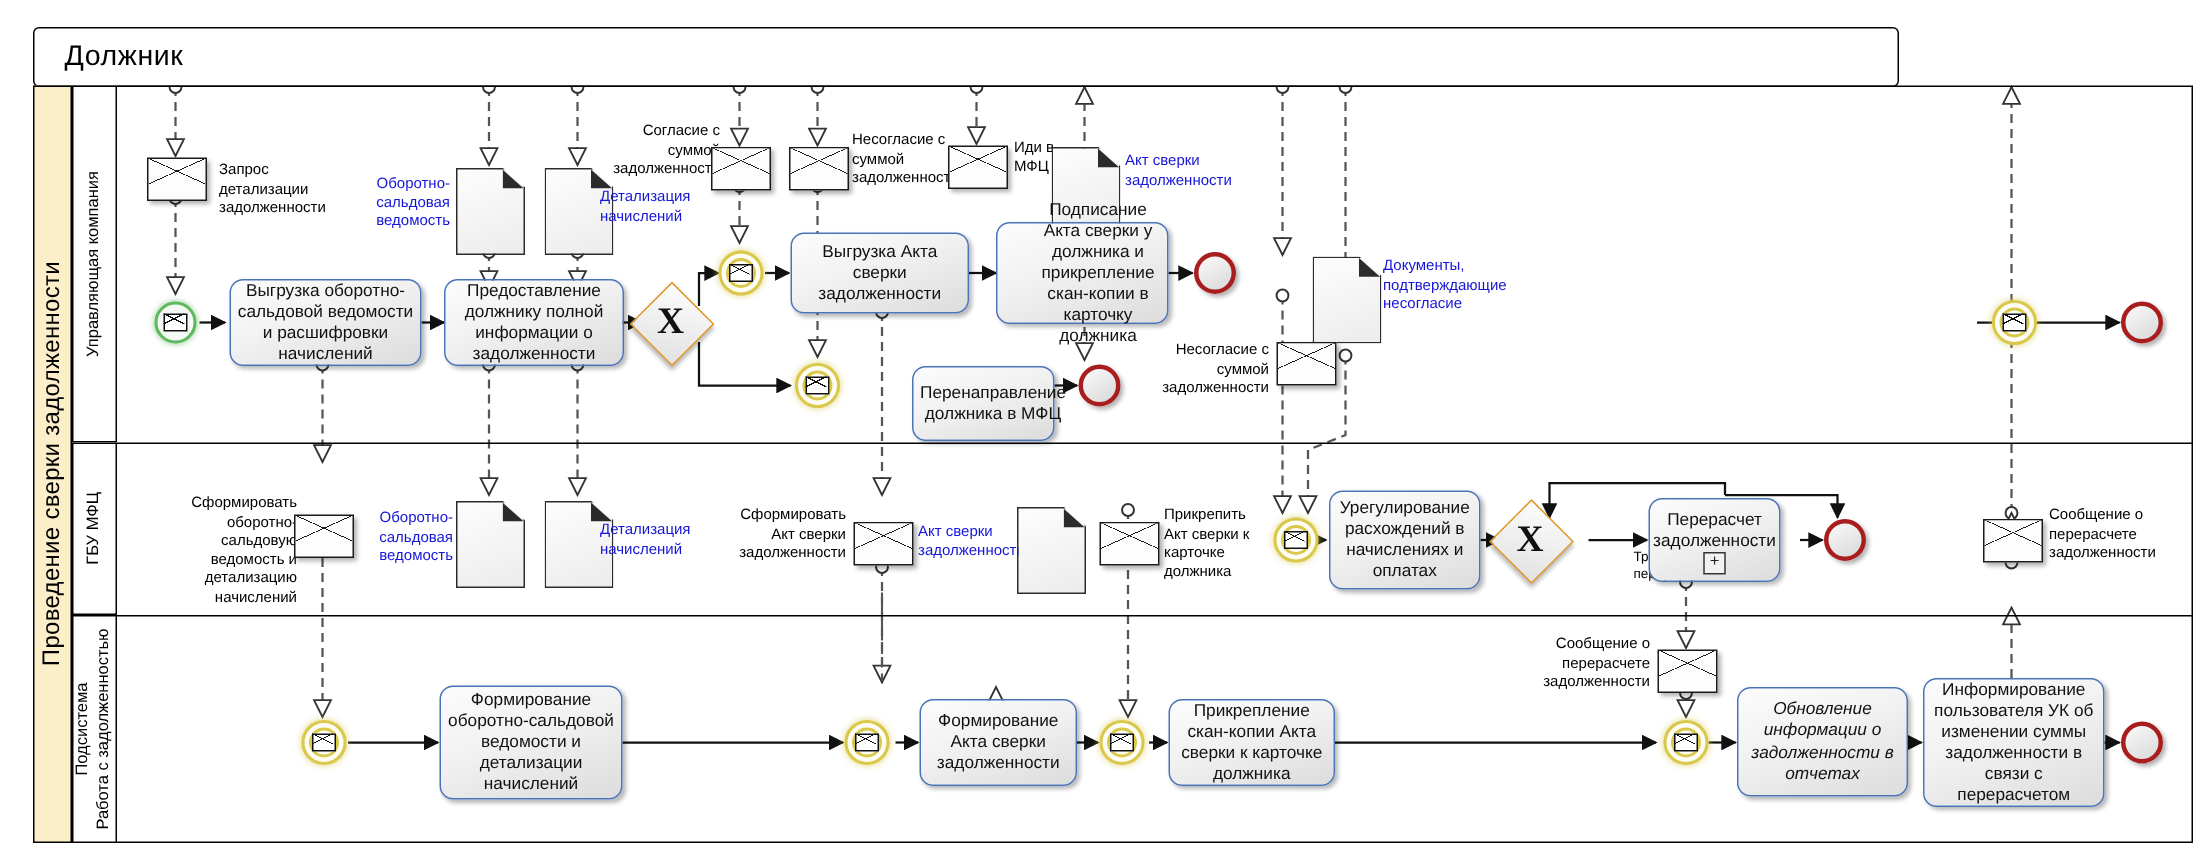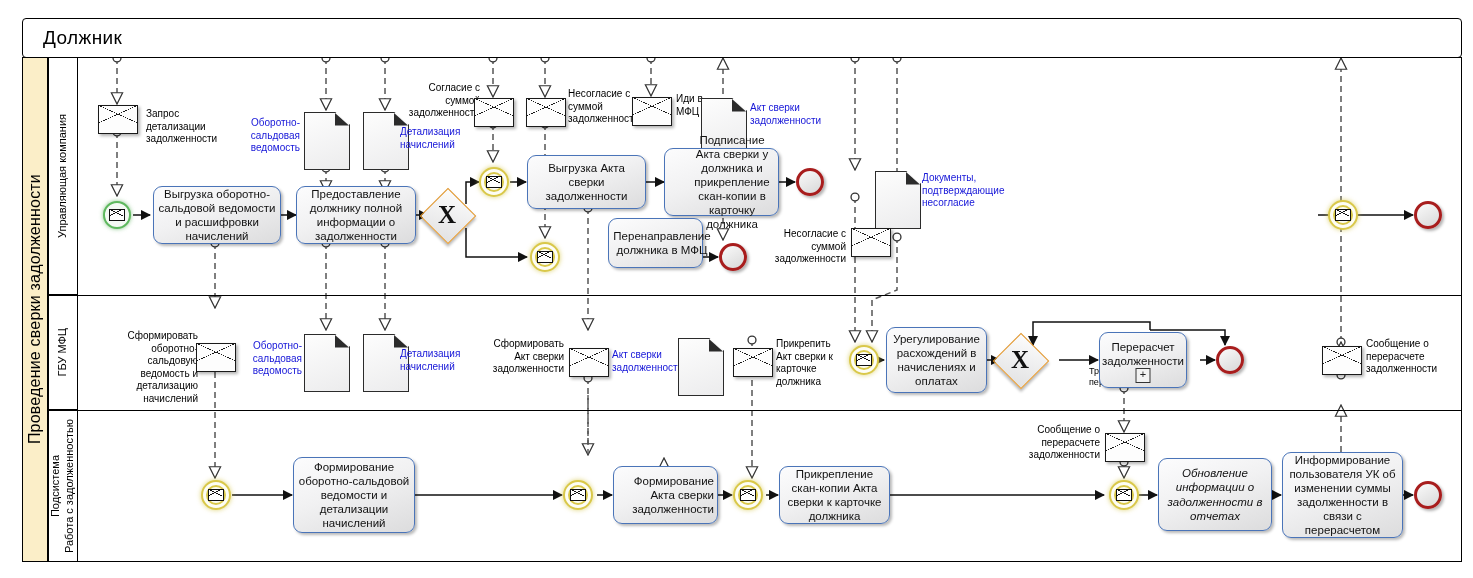--- a/index.html
+++ b/index.html
@@ -161,21 +161,21 @@
       <path d="M1124,388 L1124,432"></path>
       <path d="M1124,462 L1124,478"></path>
       <path d="M1341,462 L1341,405"></path>
     </g>
 
     <g stroke="#555" stroke-width="1.4" fill="none" stroke-dasharray="5,4">
       <path d="M588,395 L588,455"></path>
     </g>
   </svg>
 
-  <div class="participant" style="left:22px;top:18px;width:1440px;height:40px;">
+  <div class="participant" style="left:22px;top:18px;width:1244px;height:40px;">
     <span class="ptext">Должник</span>
   </div>
 
   <div class="poolbox" style="left:22px;top:57px;width:1440px;height:505px;"></div>
 
   <div class="poolhdr" style="left:22px;top:57px;width:26px;height:505px;">
     <span>Проведение сверки задолженности</span>
   </div>
 
   <div class="lanehdr" style="left:48px;top:57px;width:30px;height:238px;">
@@ -233,21 +233,21 @@
   <div class="env" style="left:632px;top:97px;"></div>
   <div class="lbl r" style="left:676px;top:93px;width:40px;">Иди в МФЦ</div>
 
   <div class="doc" style="left:701px;top:98px;"></div>
   <div class="lbl r" style="left:750px;top:102px;width:82px;color:#1515d8;">Акт сверки задолженности</div>
 
   <div class="task" style="left:664px;top:148px;width:115px;height:68px;padding-left:24px;">Подписание Акта сверки у должника и прикрепление скан-копии в карточку должника</div>
 
   <div class="ev end" style="left:796px;top:168px;"></div>
 
-  <div class="task" style="left:608px;top:218px;width:95px;height:50px;padding-left:16px;">Перенаправление должника в МФЦ</div>
+  <div class="task" style="left:608px;top:244px;width:95px;height:50px;padding-left:16px;">Перенаправление должника в МФЦ</div>
   <div class="ev end" style="left:719px;top:243px;"></div>
 
   <div class="doc" style="left:875px;top:171px;"></div>
   <div class="lbl r" style="left:922px;top:172px;width:86px;color:#1515d8;">Документы, подтверждающие несогласие</div>
 
   <div class="lbl l" style="left:766px;top:228px;width:80px;">Несогласие с суммой задолженности</div>
   <div class="env" style="left:851px;top:228px;"></div>
 
   <div class="ev inter" style="left:1328px;top:200px;">
     <div class="ring"></div>
@@ -299,21 +299,21 @@
     <div class="mini"></div>
   </div>
 
   <div class="task" style="left:293px;top:457px;width:122px;height:76px;">Формирование оборотно-сальдовой ведомости и детализации начислений</div>
 
   <div class="ev inter" style="left:563px;top:480px;">
     <div class="ring"></div>
     <div class="mini"></div>
   </div>
 
-  <div class="task" style="left:613px;top:466px;width:105px;height:58px;text-align:right;">Формирование Акта сверки задолженности</div>
+  <div class="task" style="left:613px;top:466px;width:105px;height:58px;">Формирование Акта сверки задолженности</div>
 
   <div class="ev inter" style="left:733px;top:480px;">
     <div class="ring"></div>
     <div class="mini"></div>
   </div>
 
   <div class="task" style="left:779px;top:466px;width:111px;height:58px;">Прикрепление скан-копии Акта сверки к карточке должника</div>
 
   <div class="lbl l" style="left:1028px;top:424px;width:72px;">Сообщение о перерасчете задолженности</div>
   <div class="env" style="left:1105px;top:433px;"></div>

